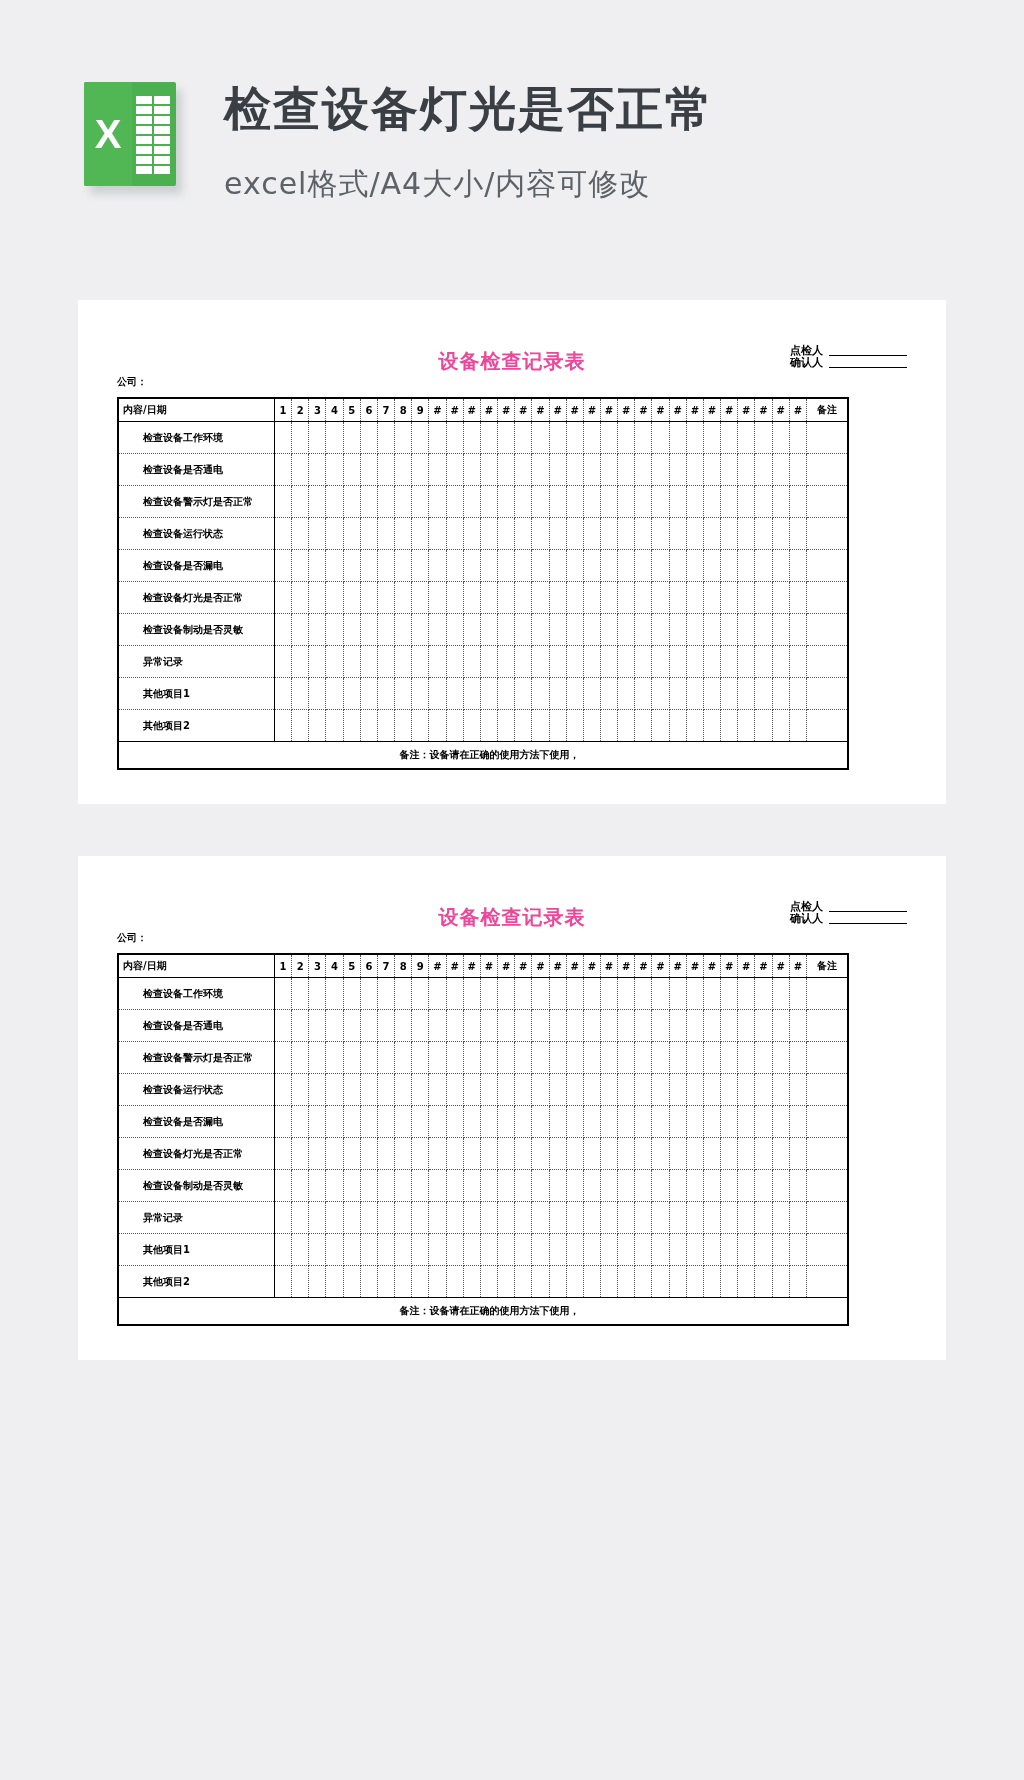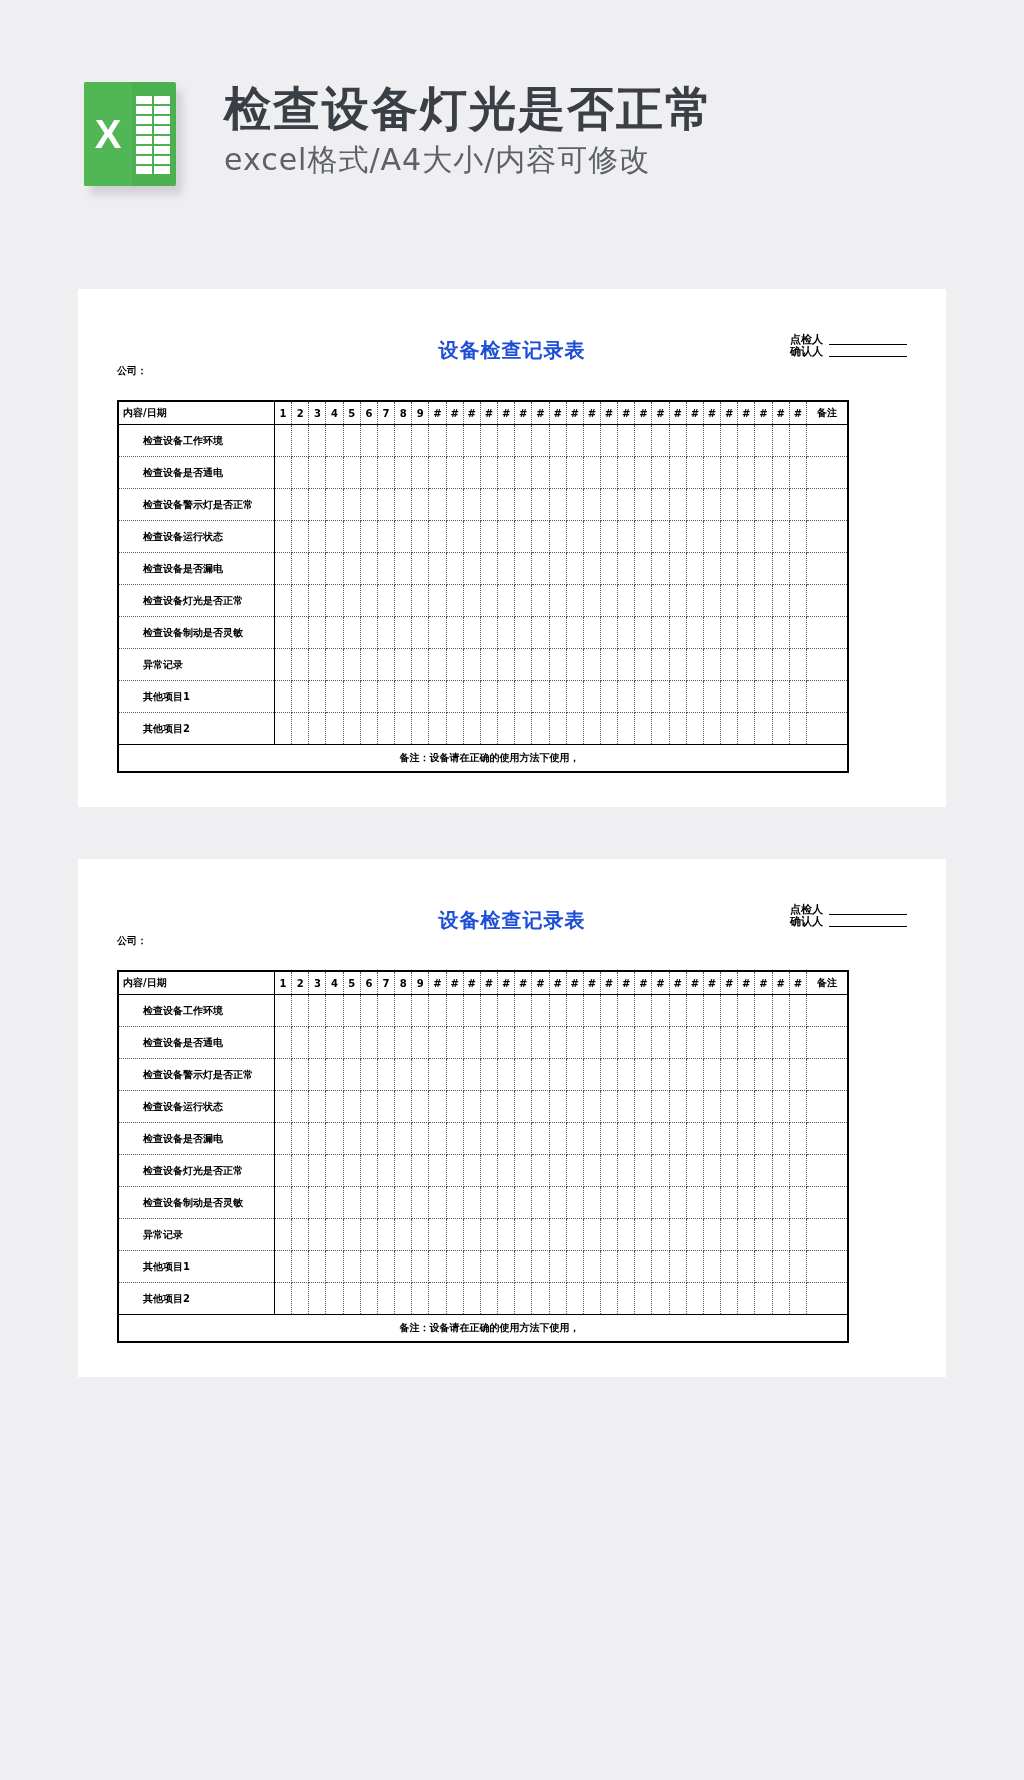--- a/index.html
+++ b/index.html
@@ -87,21 +87,21 @@
   }
   .main-title {
     font-size: 47px;
     font-weight: bold;
     color: #3a3f45;
     letter-spacing: 2px;
     line-height: 1.15;
     font-family: "DejaVu Sans", sans-serif;
   }
   .sub-title {
-    margin-top: 4px;
+    margin-top: 28px;
     font-size: 30px;
     color: #5d6268;
     letter-spacing: 1px;
     font-family: "DejaVu Sans", sans-serif;
   }
 
   
   .sheet {
     background: #ffffff;
     margin: 0 auto;
@@ -137,35 +137,35 @@
     width: 78px;
     border-bottom: 1px solid #000;
     height: 11px;
     vertical-align: bottom;
   }
 
   .doc-title {
     text-align: center;
     font-size: 20px;
     font-weight: bold;
-    color: #1d4ed8;
+    color: #ec4899;
     letter-spacing: 1px;
     padding: 22px 0 0 0;
     font-family: "DejaVu Sans", sans-serif;
   }
 
   .company-line {
     font-size: 10px;
     font-weight: bold;
     color: #000;
     font-family: "DejaVu Sans", sans-serif;
   }
 
   table.grid {
-    margin-top: 22px;
+    margin-top: 8px;
     border-collapse: collapse;
     width: 732px;
     table-layout: fixed;
     border: 2px solid #000;
   }
   table.grid td {
     border-right: 1px dotted #555;
     border-bottom: 1px dotted #555;
     font-size: 10px;
     color: #000;

